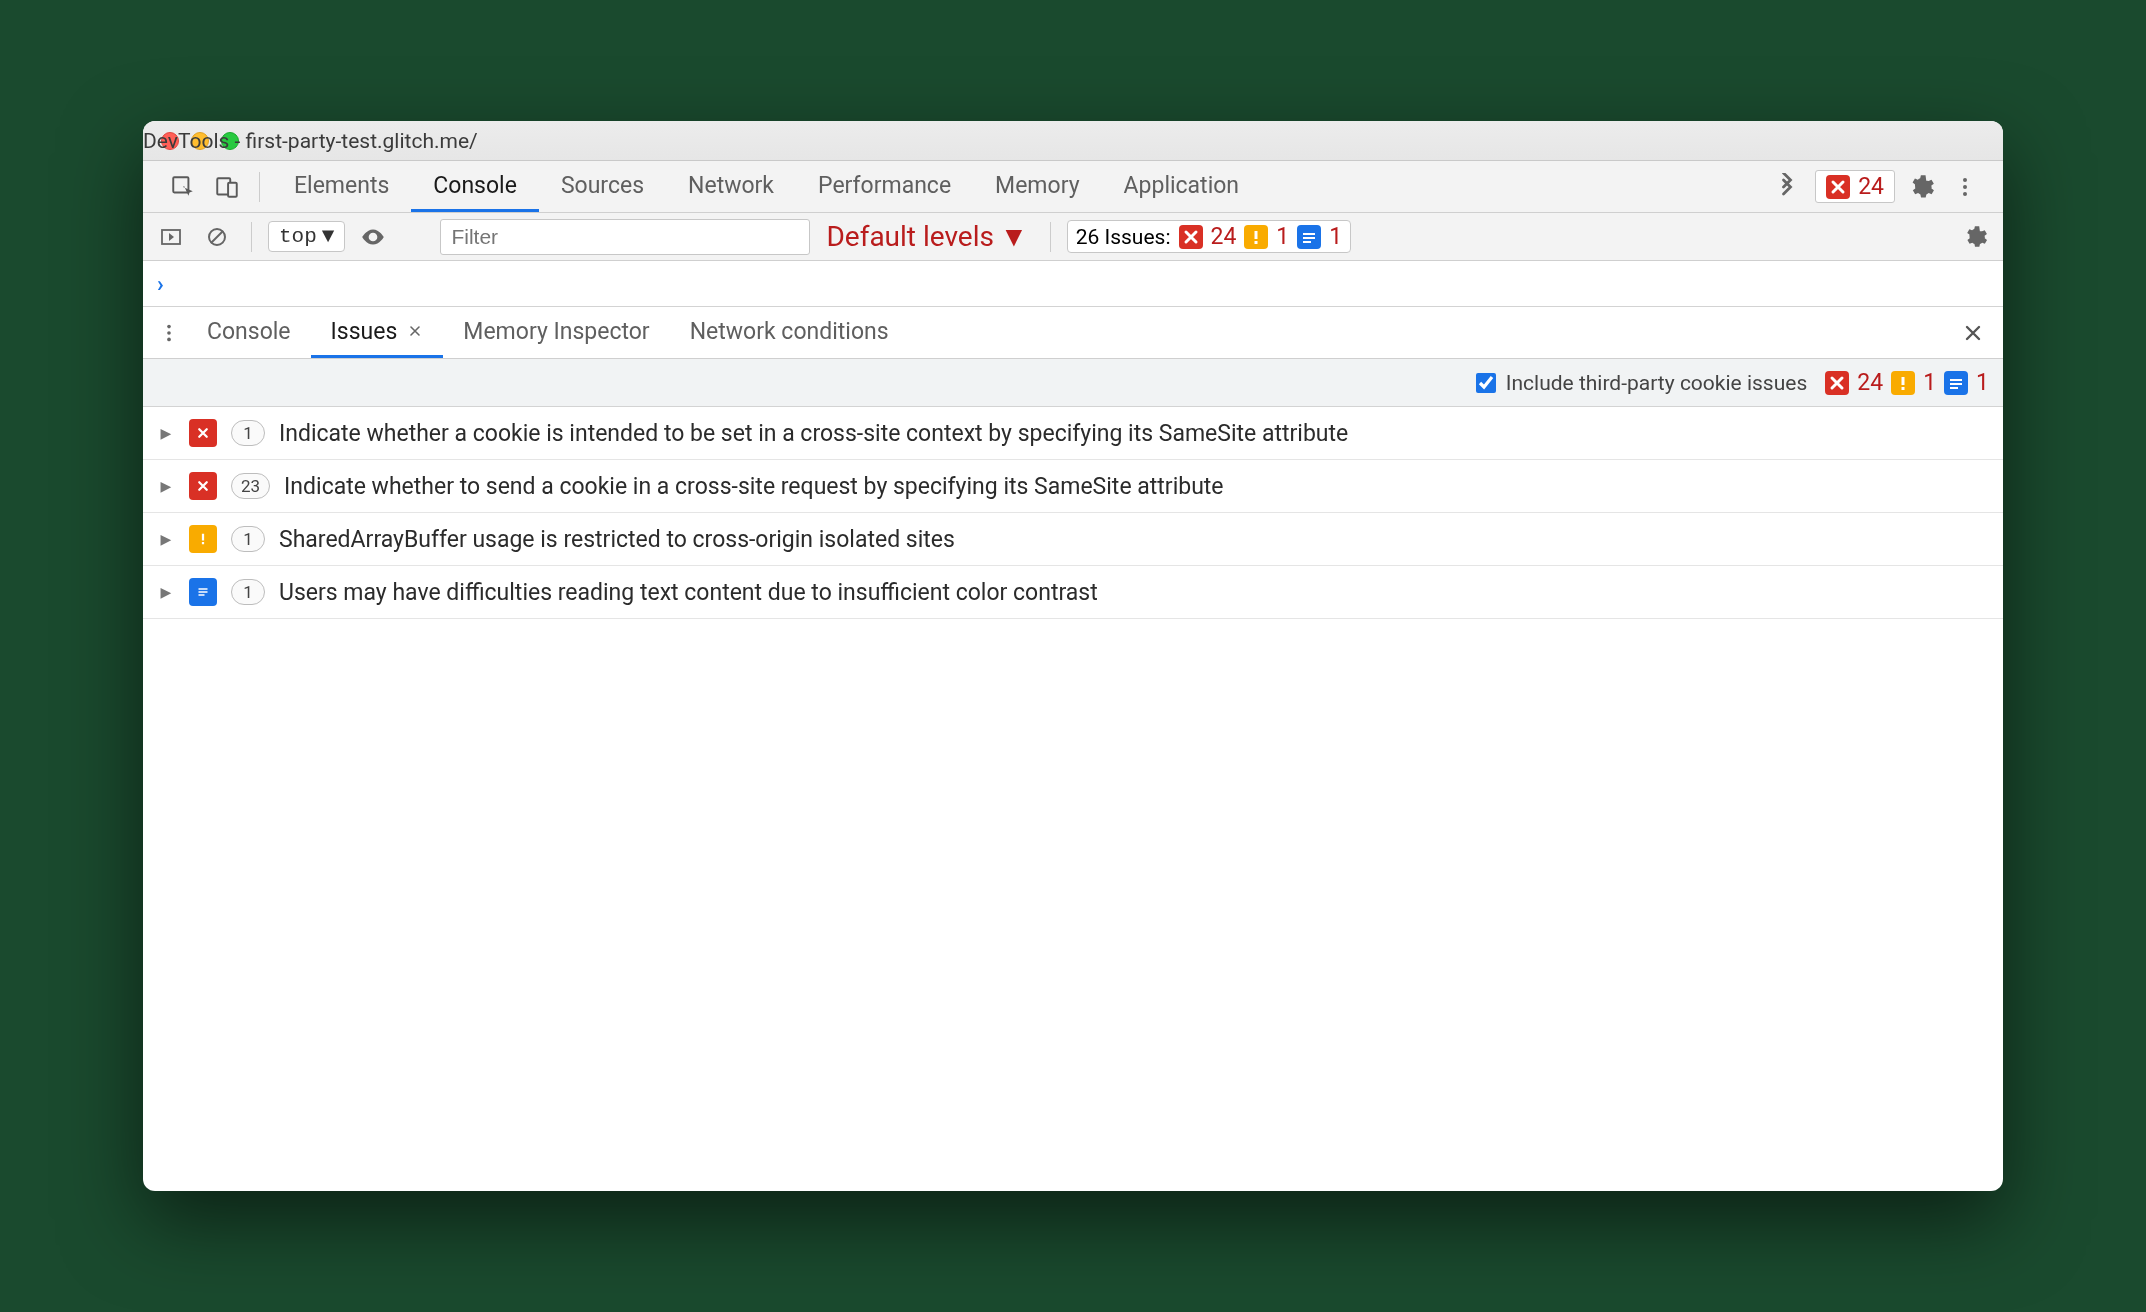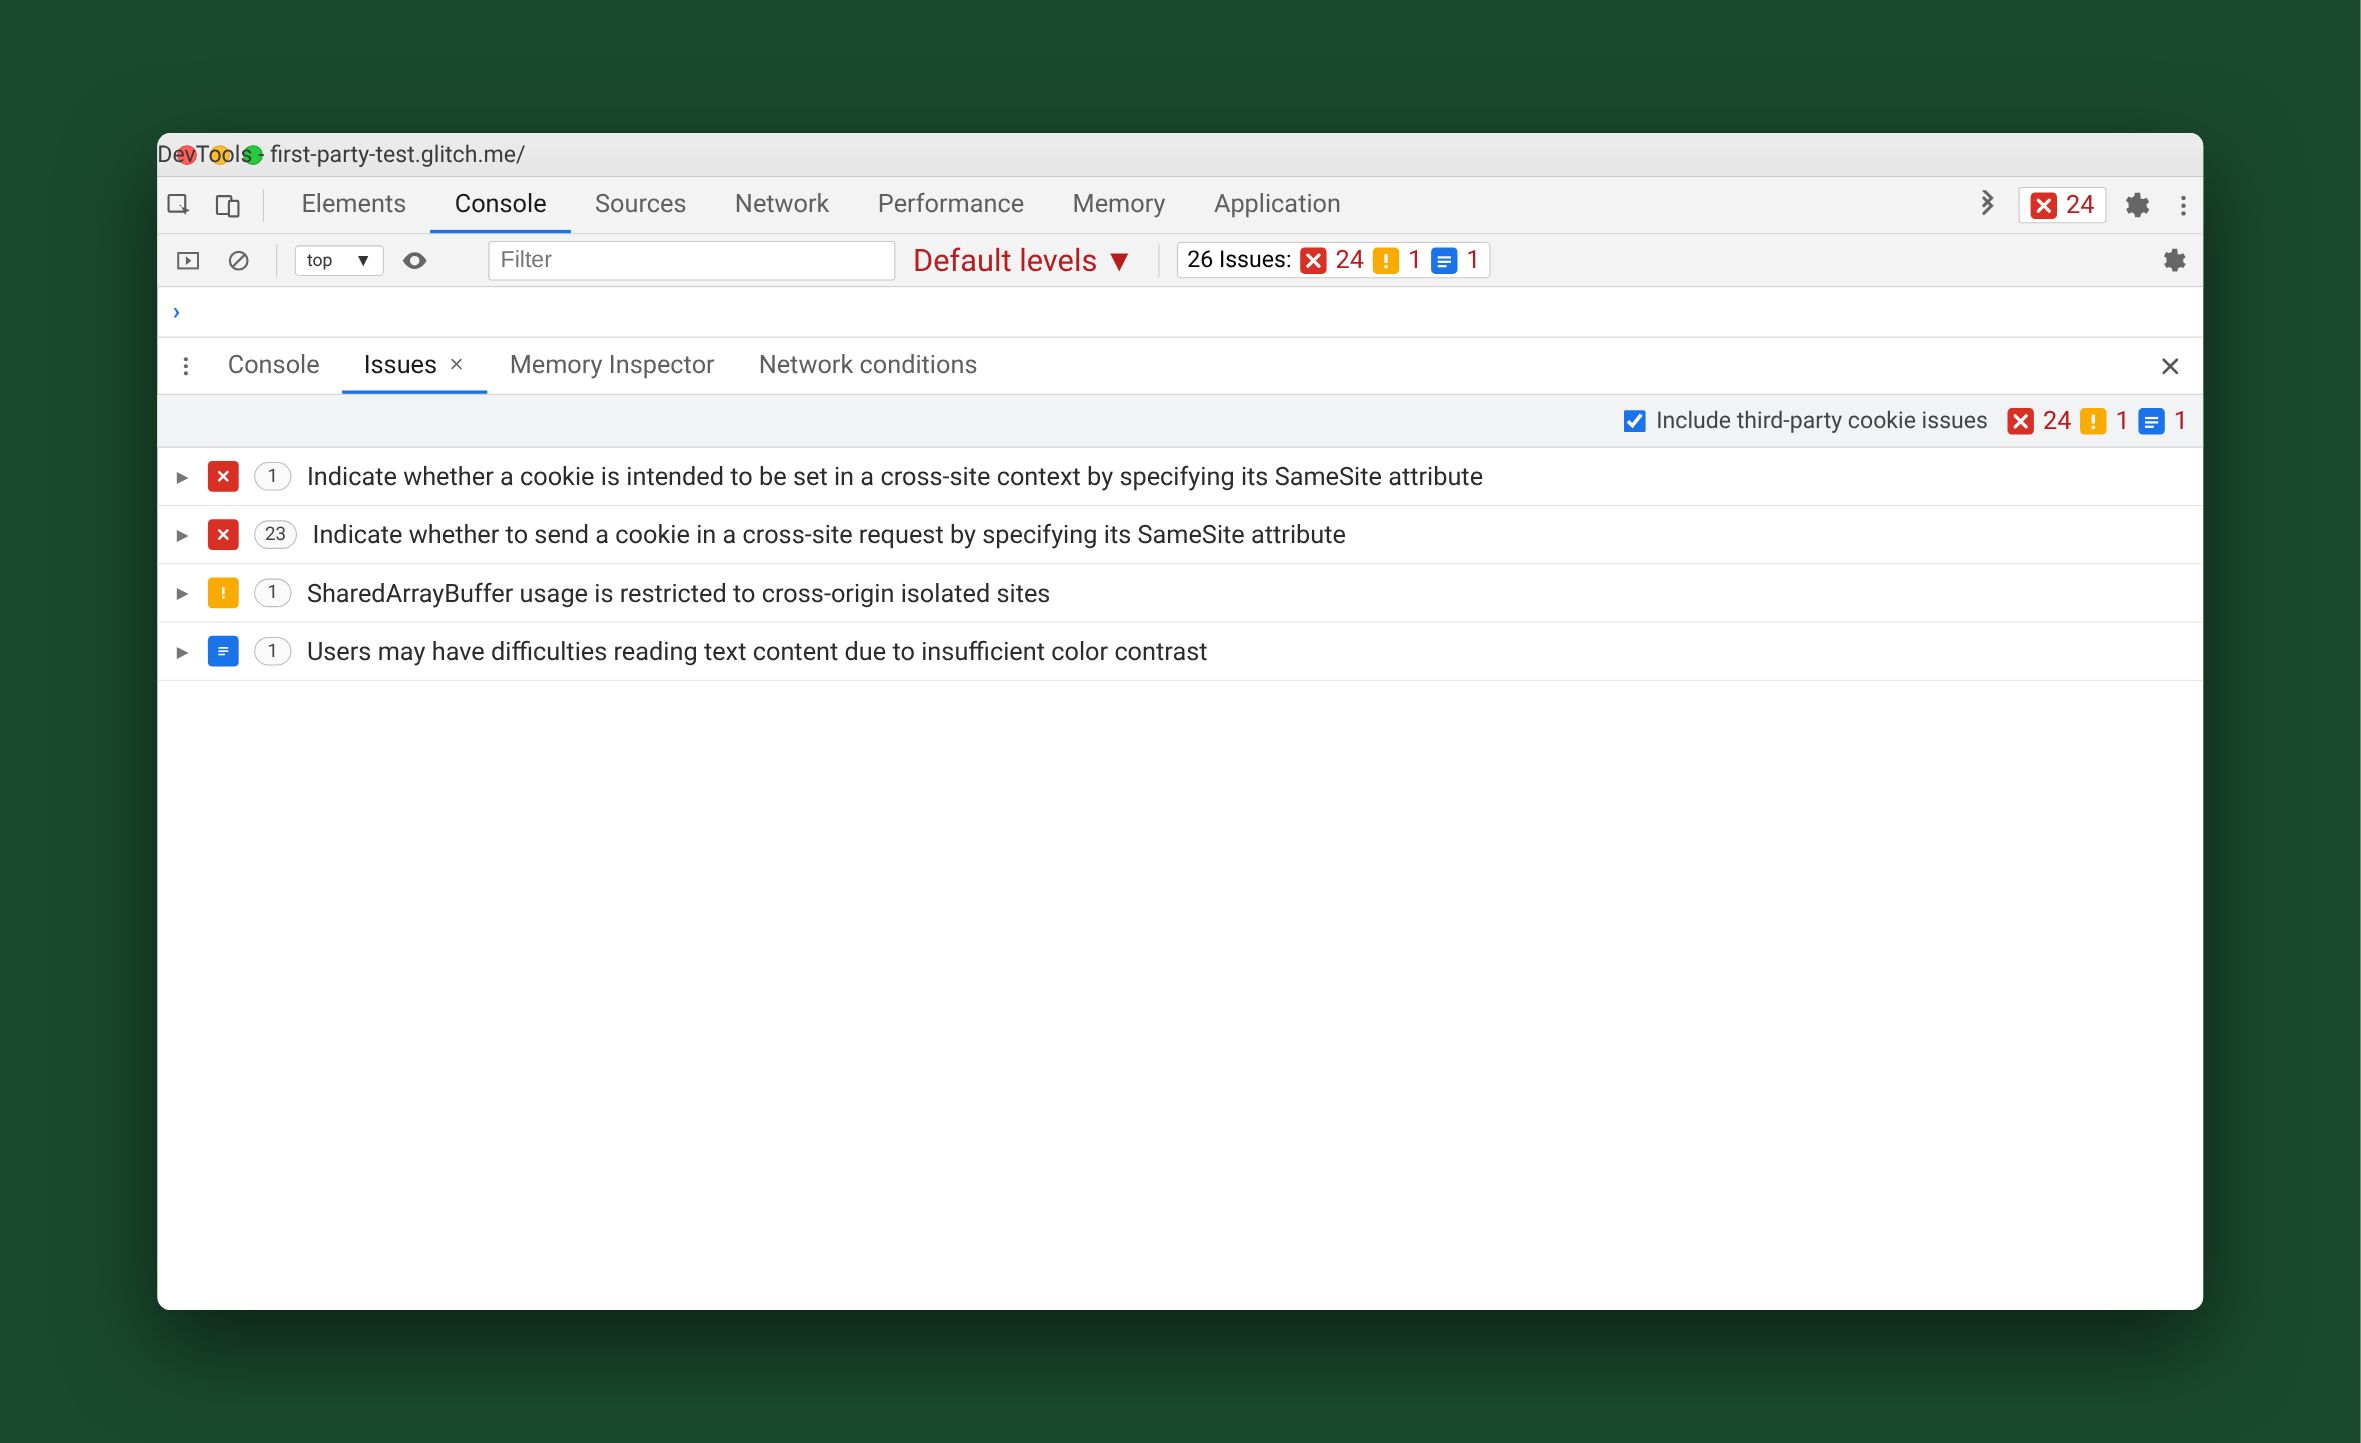--- a/index.html
+++ b/index.html
@@ -37,21 +37,21 @@
   .tl.yellow{ background:#ffbd2e; border:1px solid #e0a125;}
   .tl.green{ background:#28c940; border:1px solid #18ab2b;}
   .title-text { position:absolute; left:0; right:0; text-align:left; font-size:21px; color:#3b3b3b; }
   
   
   .tabbar {
     height: 52px;
     border-bottom: 1px solid #cfcfcf;
     display:flex;
     align-items:stretch;
-    padding: 0 0;
+    padding: 0 20px;
     background:#f3f3f3;
   }
   .tabbar .left-tools, .tabbar .right-tools { display:flex; align-items:center; gap:8px; }
   .tabbar .left-tools { padding:0 6px 0 2px; }
   .icon-btn { width:36px; height:36px; display:flex; align-items:center; justify-content:center; color:#5a5a5a; border-radius:4px; }
   .sep { width:1px; height:30px; background:#ccc; margin:0 6px; align-self:center; }
   .tabs { display:flex; align-items:stretch; flex:1; }
   .tab { padding: 0 22px; display:flex; align-items:center; font-size:23px; color:#5f5f5f; cursor:pointer; border-bottom: 3px solid transparent; }
   .tab.active { color:#1a1a1a; border-bottom-color:#1a73e8; }
   .overflow { color:#666; padding:0 14px; display:flex; align-items:center; }
@@ -63,21 +63,21 @@
   .console-bar {
     height:48px;
     border-bottom:1px solid #cfcfcf;
     background:#f3f3f3;
     display:flex;
     align-items:center;
     padding:0 10px;
     gap:10px;
   }
   .cb-left{ display:flex; align-items:center; gap:10px; }
-  .pill { border:1px solid #c7c7c7; border-radius:4px; padding:3px 10px; display:inline-flex; gap:20px; align-items:center; color:#333; font-size:16px; background:#fff; }
+  .pill { border:1px solid #c7c7c7; border-radius:4px; padding:3px 10px; display:inline-flex; gap:5px; align-items:center; color:#333; font-size:21px; background:#fff;font-family:Liberation Mono, monospace; }
   .filter-input { border:1px solid #c7c7c7; background:#fff; height:36px; width:370px; font-size:21px; padding:0 10px; color:#777; border-radius:3px;margin-left:39px; }
   .levels { font-size:28px; color:#b91c1c; display:flex; align-items:center; gap:6px; padding:0 6px; }
   .issues-summary { font-size:21px; display:flex; align-items:center; gap:8px; border:1px solid #c7c7c7; border-radius:4px; padding:2px 8px; background:#fff;}
   .cb-spacer { flex:1; }
   
   
   .badge { display:inline-flex; width:24px; height:24px; border-radius:4px; align-items:center; justify-content:center; position:relative; }
   .badge svg { width:24px; height:24px; }
   .badge-err { background:#d93025; }
   .badge-warn { background:#f9ab00; }

